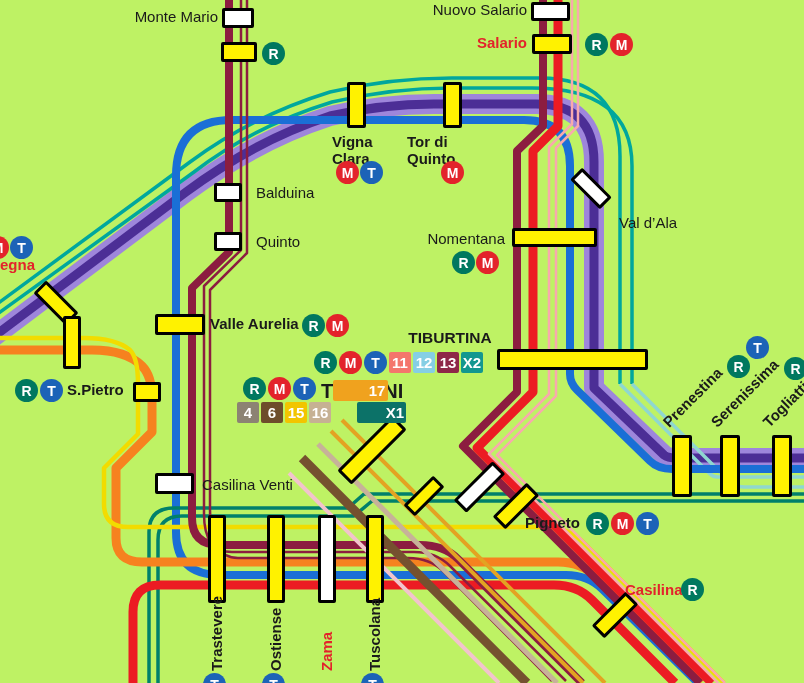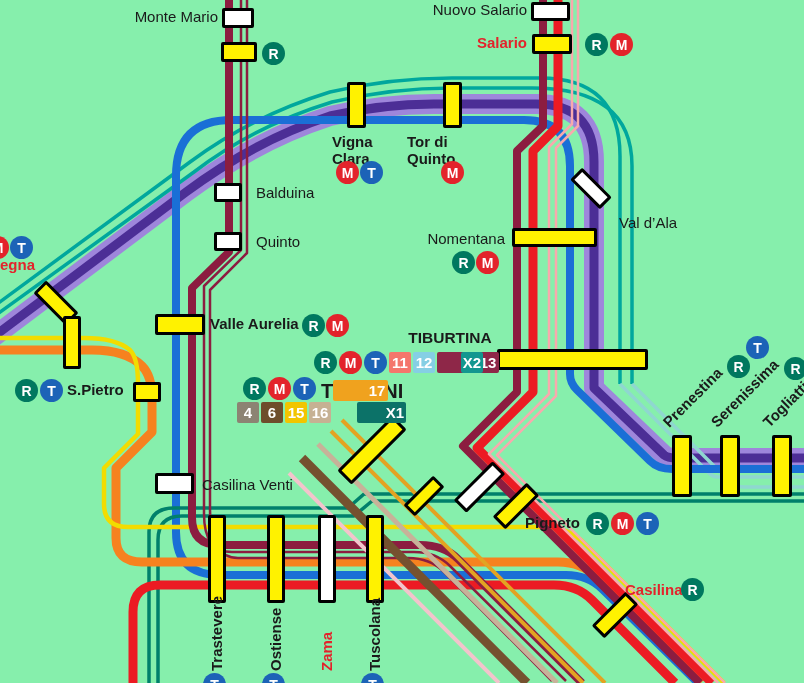--- a/index.html
+++ b/index.html
@@ -1,16 +1,16 @@
 <!DOCTYPE html>
 <html><head>
 <meta charset="utf-8">
 <style>
   html,body{margin:0;padding:0;background:#fff;}
-  .stage{position:relative;width:804px;height:683px;overflow:hidden;background:#86efac;
+  .stage{position:relative;width:804px;height:683px;overflow:hidden;background:#bef264;
          font-family:"Liberation Sans",sans-serif;color:#1a1a1a;}
   .stage svg{position:absolute;left:0;top:0;}
   .lbl{position:absolute;font-size:15px;line-height:1.1;white-space:nowrap;color:#1a1a1a;}
   .bold{font-weight:bold;}
   .red{color:#E3232B;}
   .wrap{white-space:normal;text-align:left;}
   .right{text-align:right;}
   .rot90{transform:rotate(-90deg);transform-origin:left top;}
   .rot45{transform:rotate(-45deg);transform-origin:left top;}
   .badge{position:absolute;width:23px;height:23px;border-radius:50%;color:#fff;font-weight:bold;
@@ -133,21 +133,21 @@
   <span class="badge bM" style="left:476px;top:251px;">M</span>
   <span class="badge bM" style="left:-14px;top:236px;">M</span>
   <span class="badge bT" style="left:10px;top:236px;">T</span>
   <span class="badge bR" style="left:302px;top:314px;">R</span>
   <span class="badge bM" style="left:326px;top:314px;">M</span>
   <span class="badge bR" style="left:314px;top:351px;">R</span>
   <span class="badge bM" style="left:339px;top:351px;">M</span>
   <span class="badge bT" style="left:364px;top:351px;">T</span>
   <span class="sq s11" style="left:389px;top:352px;">11</span>
   <span class="sq s12" style="left:413px;top:352px;">12</span>
-  <span class="sq s13" style="left:437px;top:352px;padding-left:40px;">13</span>
+  <span class="sq s13" style="left:437px;top:352px;">13</span>
   <span class="sq sX2" style="left:461px;top:352px;">X2</span>
   <span class="badge bR" style="left:243px;top:377px;">R</span>
   <span class="badge bM" style="left:268px;top:377px;">M</span>
   <span class="badge bT" style="left:293px;top:377px;">T</span>
   <span class="sq s4" style="left:237px;top:402px;">4</span>
   <span class="sq s6" style="left:261px;top:402px;">6</span>
   <span class="sq s15" style="left:285px;top:402px;">15</span>
   <span class="sq s16" style="left:309px;top:402px;">16</span>
   <span class="sq s17" style="left:333px;top:380px;padding-left:33px;">17</span>
   <span class="sq sX1" style="left:357px;top:402px;padding-left:27px;">X1</span>

